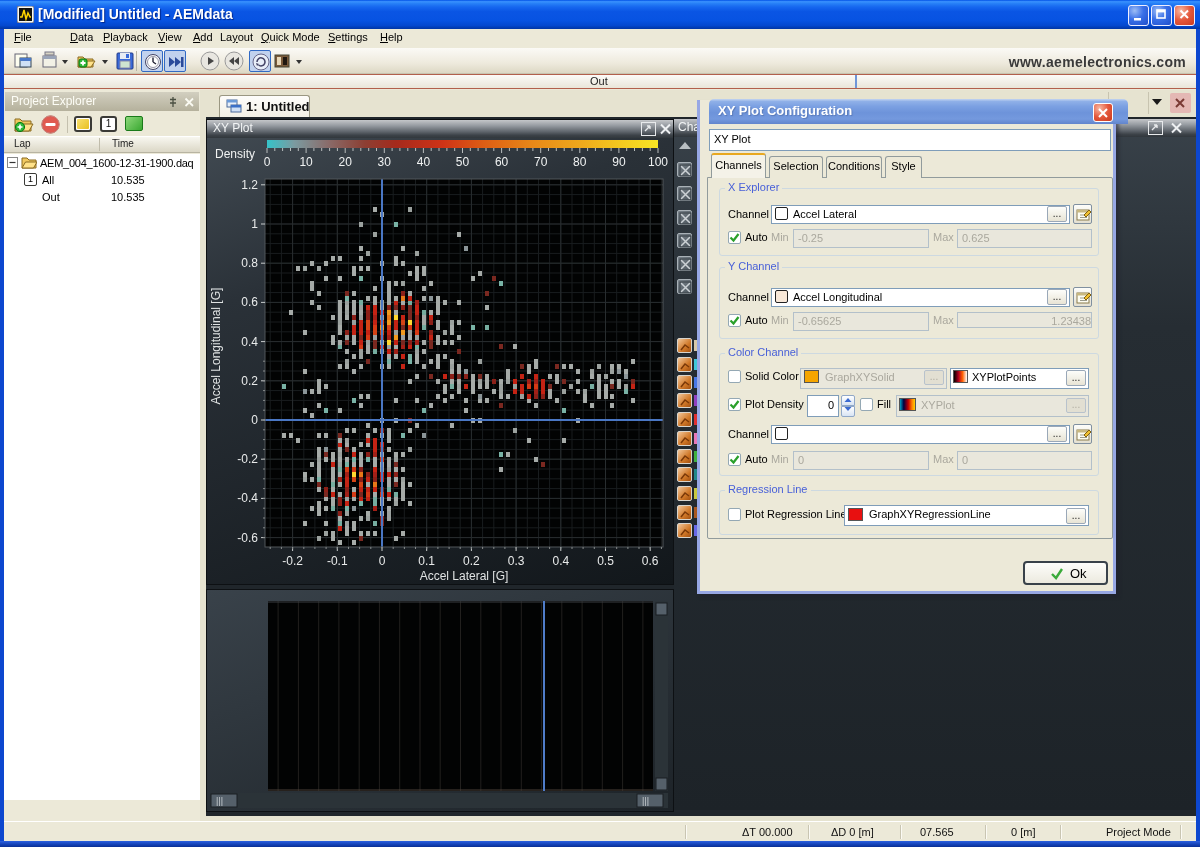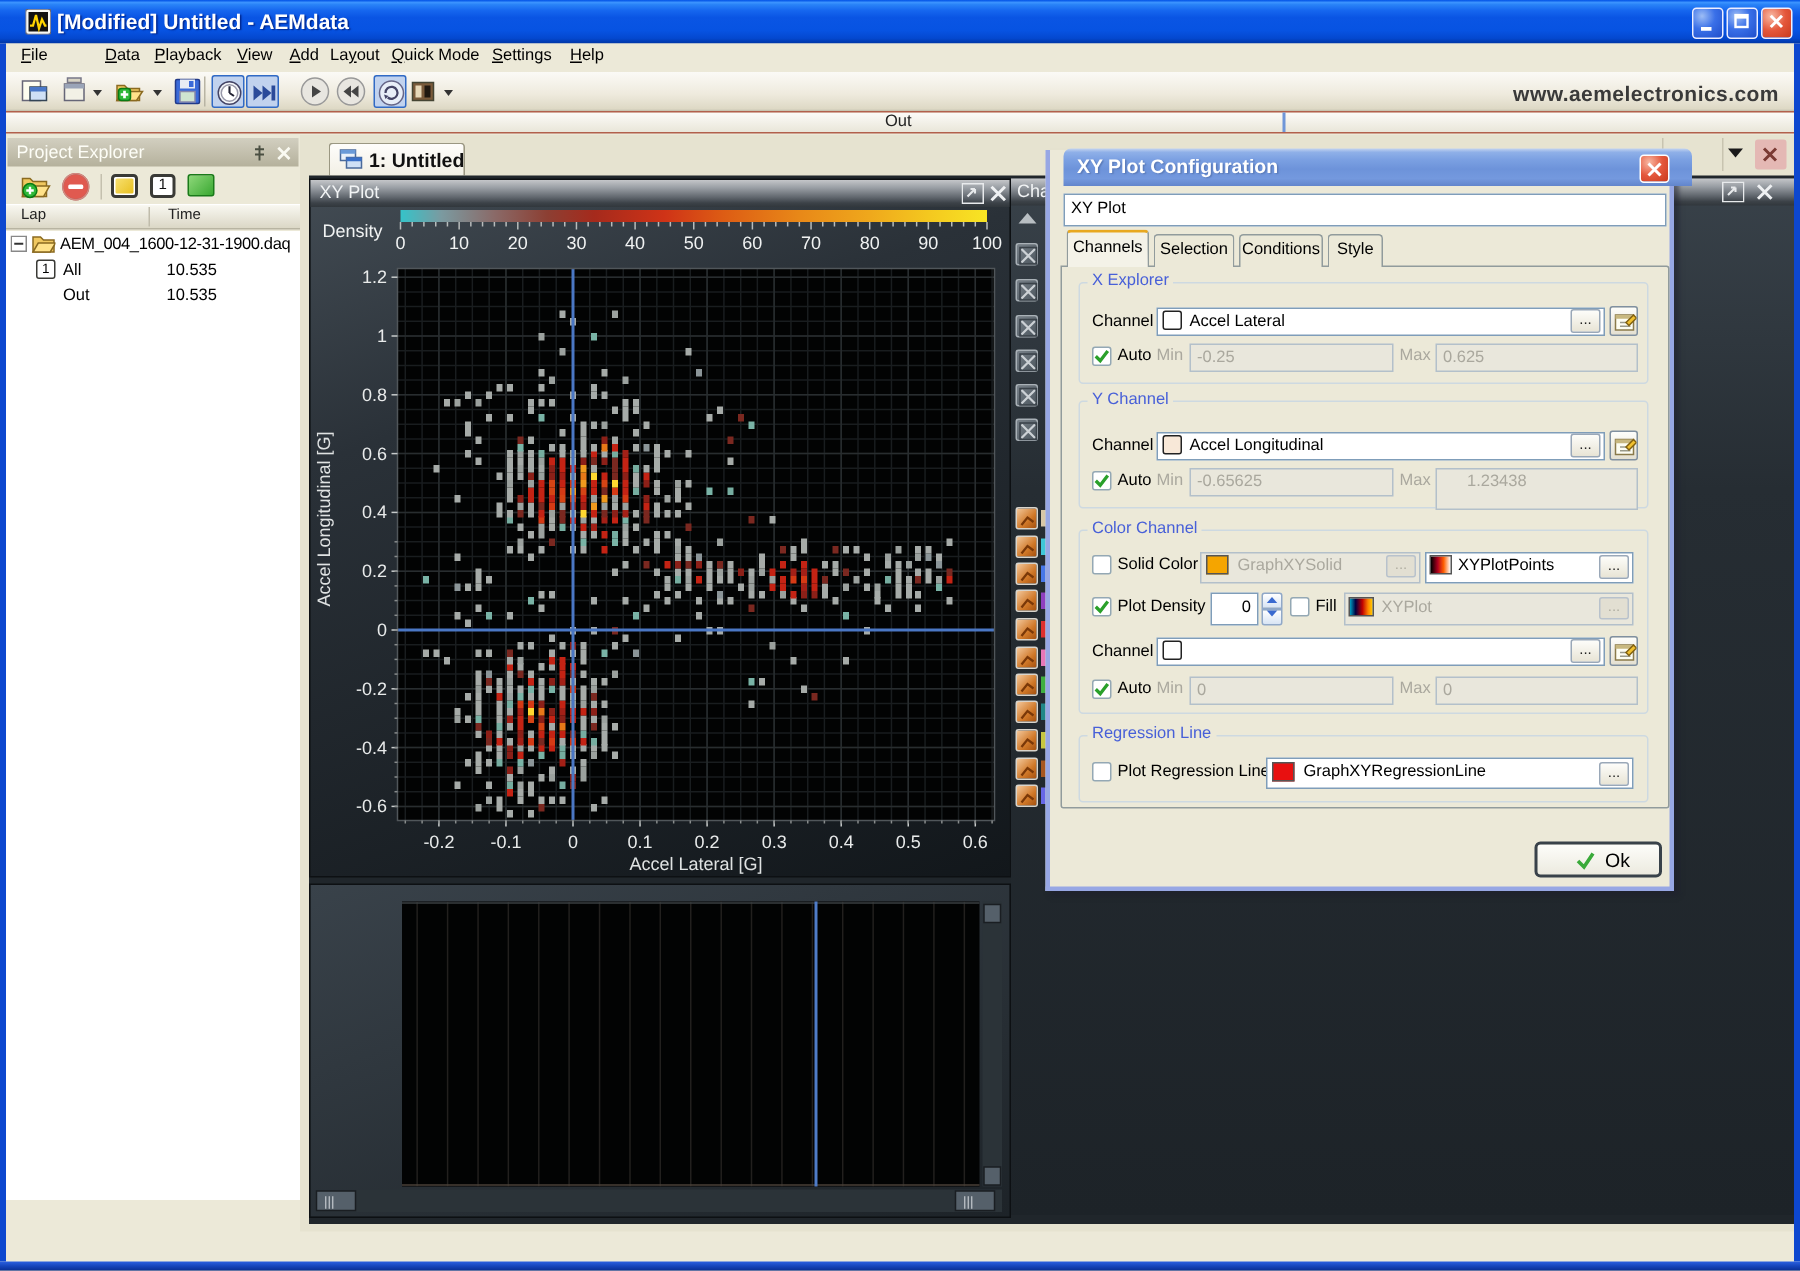--- a/index.html
+++ b/index.html
@@ -1243,20 +1243,33 @@
               <path d="M3 11 L7 6 L11 9" stroke="#7a3808" stroke-width="1.5" fill="none"></path>
             </svg></div>
 <div class="abs" style="left:20px;top:388px;width:4px;height:11px;background:#a85820;"></div>
 <div class="oic" style="left:3px;top:404px;"><svg width="15" height="15">
               <path d="M3 11 L7 6 L11 9" stroke="#7a3808" stroke-width="1.5" fill="none"></path>
             </svg></div>
 <div class="abs" style="left:20px;top:406px;width:4px;height:11px;background:#6868e8;"></div>
 </div>
 </div>
 </div>
+<div class="abs" id="statusbar">
+<span class="sbsep" style="left:681px;"></span>
+<span class="sbsep" style="left:804px;"></span>
+<span class="sbsep" style="left:896px;"></span>
+<span class="sbsep" style="left:981px;"></span>
+<span class="sbsep" style="left:1056px;"></span>
+<span class="sbsep" style="left:1176px;"></span>
+<span class="abs" style="left:738px;top:4px;">ΔT 00.000</span>
+<span class="abs" style="left:827px;top:4px;">ΔD 0 [m]</span>
+<span class="abs" style="left:916px;top:4px;">07.565</span>
+<span class="abs" style="left:1007px;top:4px;">0 [m]</span>
+<span class="abs" style="left:1102px;top:4px;">Project Mode</span>
+</div>
 <div class="abs" id="dlg">
 <div class="abs" id="dlg-title">XY Plot Configuration</div>
 <div class="abs" style="left:393px;top:3px;width:20px;height:19px;border-radius:3px;border:1px solid #fff;background:radial-gradient(circle at 30% 25%,#f8b8a2 0%,#e4573b 50%,#c93a1e 100%);"><svg style="margin:3px 0 0 3px;" width="12" height="12">
           <path d="M2 2 L10 10 M10 2 L2 10" stroke="#fff" stroke-width="2"></path>
         </svg></div>
 <div class="fld" style="left:9px;top:29px;width:402px;height:22px;padding:3px 0 0 4px;">XY Plot</div>
 <div class="abs" style="left:7px;top:77px;width:406px;height:362px;border:1px solid #919b9c;background:#ece9d8;border-radius:0 2px 2px 2px;"></div>
 <div class="abs" style="left:11px;top:53px;width:55px;height:25px;background:#f4f2e8;border:1px solid #919b9c;border-bottom:none;border-radius:3px 3px 0 0;border-top:2px solid #e8a820;font-size:11px;text-align:center;padding-top:4px;">Channels</div>
 <div class="abs" style="left:69px;top:56px;width:54px;height:22px;background:#ece9d8;border:1px solid #919b9c;border-bottom:none;border-radius:3px 3px 0 0;font-size:11px;text-align:center;padding-top:3px;">Selection</div>
 <div class="abs" style="left:126px;top:56px;width:56px;height:22px;background:#ece9d8;border:1px solid #919b9c;border-bottom:none;border-radius:3px 3px 0 0;font-size:11px;text-align:center;padding-top:3px;">Conditions</div>
@@ -1297,21 +1310,21 @@
           <path d="M8 8 l5 -5 l2 2 l-5 5 z" fill="#f0c030" stroke="#806010"></path>
         </svg></div>
 <div class="cb" style="left:28px;top:214px;"></div>
 <svg class="ck" style="left:28px;top:214px;" width="13" height="13">
         <path d="M2.5 6.5 L5.5 9.5 L10.5 3" stroke="#2aa02a" stroke-width="2.2" fill="none"></path>
       </svg>
 <div class="lab" style="left:45px;top:214px;">Auto</div>
 <div class="labg" style="left:71px;top:214px;">Min</div>
 <div class="fldg" style="left:93px;top:212px;width:136px;height:19px;padding:2px 0 4px 4px;">-0.65625</div>
 <div class="labg" style="left:233px;top:214px;">Max</div>
-<div class="fldg" style="left:257px;top:212px;width:135px;height:28px;padding:2px 0 0 20px;">1.23438</div>
+<div class="fldg" style="left:257px;top:212px;width:135px;height:16px;padding:2px 0 0 20px;text-align:right;">1.23438</div>
 <div class="gb" style="left:19px;top:253px;width:380px;height:123px;"></div>
 <div class="gbt" style="left:25px;top:246px;">Color Channel</div>
 <div class="cb" style="left:28px;top:270px;"></div>
 <div class="lab" style="left:45px;top:270px;">Solid Color</div>
 <div class="fldg" style="left:100px;top:268px;width:147px;height:21px;"></div>
 <div class="swatch" style="left:104px;top:270px;background:#f5a500;"></div>
 <div class="labg" style="left:125px;top:271px;">GraphXYSolid</div>
 <div class="dotsg" style="left:224px;top:270px;">...</div>
 <div class="fld" style="left:250px;top:268px;width:139px;height:21px;"></div>
 <div class="swatch" style="left:253px;top:270px;background:linear-gradient(90deg,#000,#b00020 35%,#ff6000 65%,#fff);"></div>

